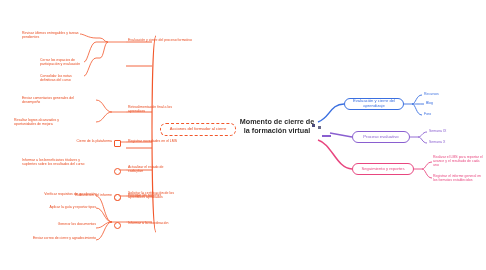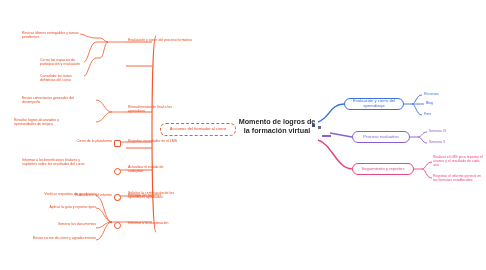--- a/index.html
+++ b/index.html
@@ -133,21 +133,21 @@
     <path d="M410 137 L418 137" stroke="#8a5fd0" stroke-width="0.9" fill="none"></path>
     <path d="M418 137 C422 137 422 132 427 132" stroke="#8a5fd0" stroke-width="0.9" fill="none"></path>
     <path d="M418 137 C422 137 422 143 427 143" stroke="#8a5fd0" stroke-width="0.9" fill="none"></path>
 
     <path d="M414 169 L422 169" stroke="#e8467f" stroke-width="0.9" fill="none"></path>
     <path d="M422 169 C426 169 426 162 432 162" stroke="#e8467f" stroke-width="0.9" fill="none"></path>
     <path d="M422 169 C426 169 426 178 432 178" stroke="#e8467f" stroke-width="0.9" fill="none"></path>
   </svg>
 
   <div class="node root">
-    <span class="lbl">Momento de logros de la formación virtual</span>
+    <span class="lbl">Momento de cierre de la formación virtual</span>
   </div>
 
   <div class="ico ico-sq" style="left:312px;top:124px;"></div>
   <div class="ico ico-sq" style="left:318px;top:126px;background:#6a6a8a;"></div>
   <div class="ico ico-bar" style="left:322px;top:135px;"></div>
   <div class="ico ico-dash" style="left:228px;top:128px;"></div>
 
   <div class="node mainbox">
     <span class="lbl">Acciones del formador al cierre</span>
   </div>

